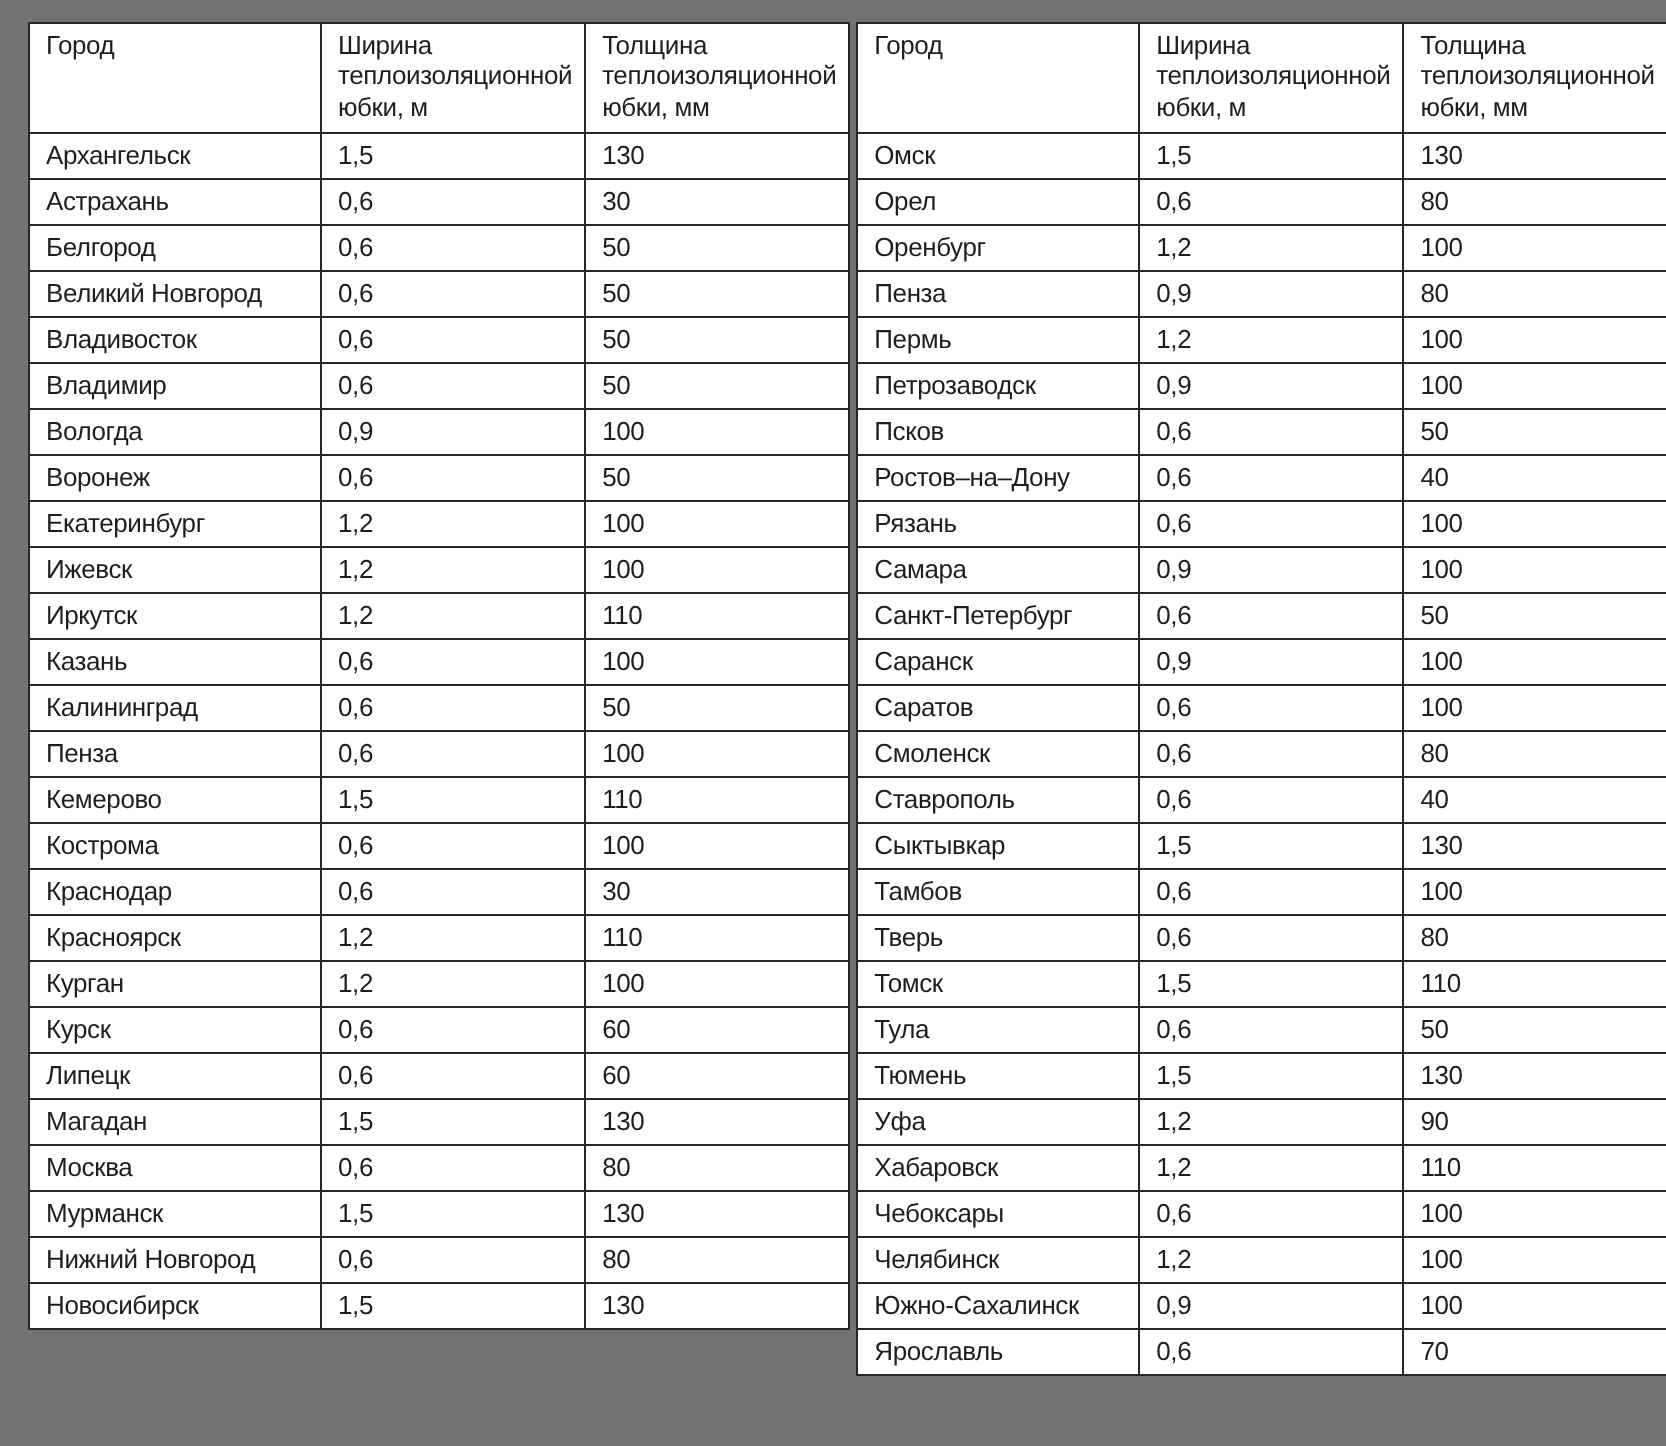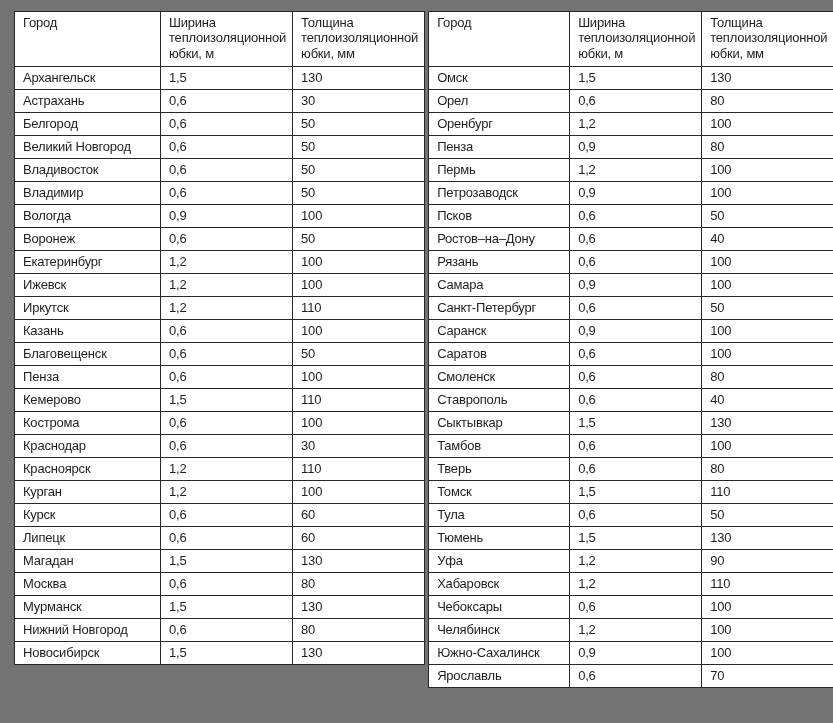--- a/index.html
+++ b/index.html
@@ -140,21 +140,21 @@
             <td>Иркутск</td>
             <td>1,2</td>
             <td>110</td>
           </tr>
           <tr>
             <td>Казань</td>
             <td>0,6</td>
             <td>100</td>
           </tr>
           <tr>
-            <td>Благовещенск</td>
+            <td>Калининград</td>
             <td>0,6</td>
             <td>50</td>
           </tr>
           <tr>
             <td>Пенза</td>
             <td>0,6</td>
             <td>100</td>
           </tr>
           <tr>
             <td>Кемерово</td>

